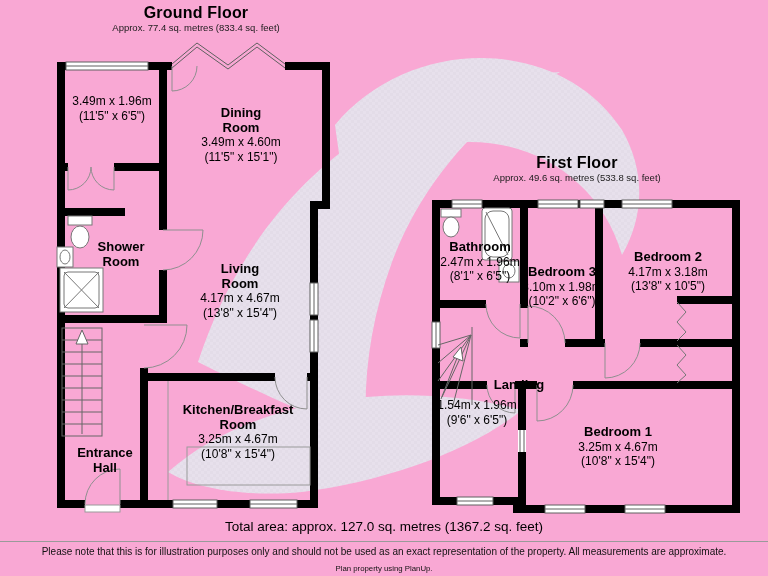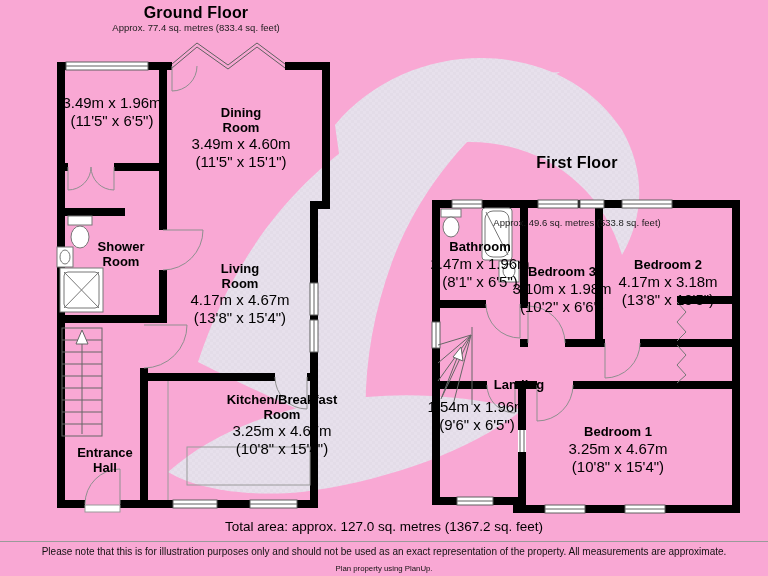--- a/index.html
+++ b/index.html
@@ -5,21 +5,21 @@
   html,body{margin:0;padding:0;background:#fff;}
   #canvas{
     position:relative;width:768px;height:576px;overflow:hidden;background:#f9a8d4;
     font-family:"Liberation Sans","DejaVu Sans",sans-serif;color:#000;
   }
   svg{position:absolute;display:block;}
   .floor-title{position:absolute;transform:translateX(-50%);font-weight:bold;font-size:16px;letter-spacing:.2px;white-space:nowrap;}
   .floor-subtitle{position:absolute;transform:translateX(-50%);font-size:9.5px;color:#1a1a1a;white-space:nowrap;}
   .room-label{position:absolute;transform:translateX(-50%);text-align:center;}
   .room-name{font-weight:bold;font-size:13px;line-height:1.12;white-space:pre-line;}
-  .room-dim{font-size:15px;line-height:1.22;white-space:nowrap;}
+  .room-dim{font-size:12px;line-height:1.22;white-space:nowrap;}
   .total-area{position:absolute;left:0;right:0;top:519px;text-align:center;font-size:13.5px;}
   .divider-line{position:absolute;left:0;right:0;top:541px;border-top:1px solid #9a9a9a;}
   .disclaimer{position:absolute;left:36px;right:36px;top:545px;text-align:center;font-size:10px;line-height:1.3;color:#111;}
   .credit{position:absolute;left:0;right:0;top:564px;text-align:center;font-size:7.8px;color:#111;}
 </style>
 </head>
 <body>
 
 <div id="canvas">
 
@@ -236,48 +236,48 @@
 Room</div>
     <div class="room-dim">4.17m x 4.67m</div>
     <div class="room-dim">(13'8" x 15'4")</div>
   </div>
 
   <div class="room-label" style="left:121px;top:240px;">
     <div class="room-name">Shower
 Room</div>
   </div>
 
-  <div class="room-label" style="left:238px;top:393px;margin-left:44px;">
+  <div class="room-label" style="left:238px;top:403px;">
     <div class="room-name">Kitchen/Breakfast
 Room</div>
     <div class="room-dim">3.25m x 4.67m</div>
     <div class="room-dim">(10'8" x 15'4")</div>
   </div>
 
   <div class="room-label" style="left:105px;top:446px;">
     <div class="room-name">Entrance
 Hall</div>
   </div>
 
   <div class="floor-title" style="left:577px;top:154px;">First Floor</div>
-  <div class="floor-subtitle" style="left:577px;top:172px;margin-top:45px;">Approx. 49.6 sq. metres (533.8 sq. feet)</div>
+  <div class="floor-subtitle" style="left:577px;top:172px;">Approx. 49.6 sq. metres (533.8 sq. feet)</div>
 
   <div class="room-label" style="left:480px;top:240px;">
     <div class="room-name">Bathroom</div>
     <div class="room-dim">2.47m x 1.96m</div>
     <div class="room-dim">(8'1" x 6'5")</div>
   </div>
 
   <div class="room-label" style="left:562px;top:265px;">
     <div class="room-name">Bedroom 3</div>
     <div class="room-dim">3.10m x 1.98m</div>
     <div class="room-dim">(10'2" x 6'6")</div>
   </div>
 
-  <div class="room-label" style="left:668px;top:258px;">
+  <div class="room-label" style="left:668px;top:250px;">
     <div class="room-name">Bedroom 2</div>
     <div class="room-dim">4.17m x 3.18m</div>
     <div class="room-dim">(13'8" x 10'5")</div>
   </div>
 
   <div class="room-label" style="left:519px;top:346px;margin-top:32px;">
     <div class="room-name">Landing</div>
   </div>
 
   <div class="room-label" style="left:477px;top:398px;">

